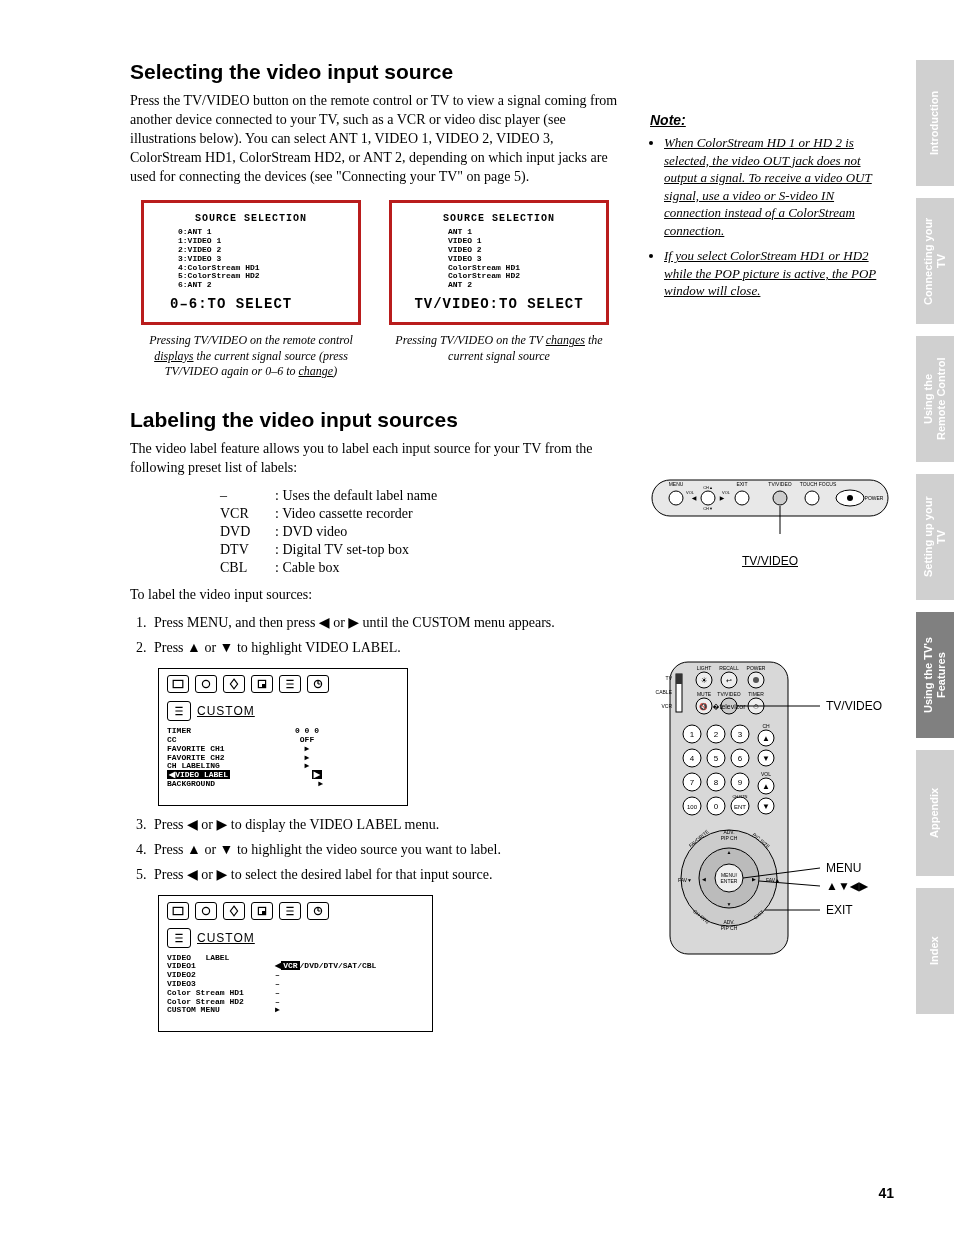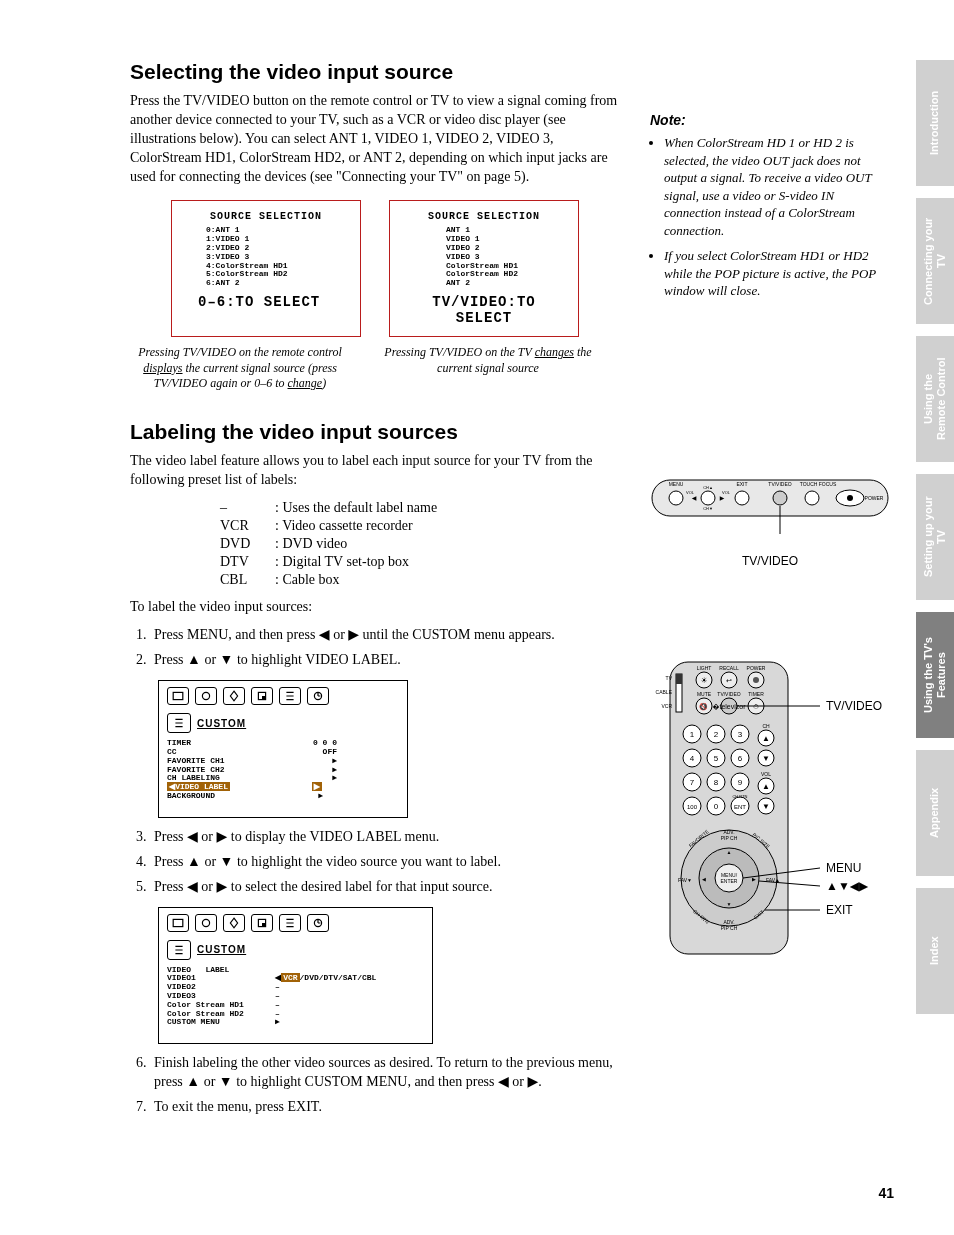--- a/index.html
+++ b/index.html
@@ -47,41 +47,42 @@
     background: #808080;
   }
   .main-col {
     width: 490px;
     float: left;
   }
   .right-col {
     width: 240px;
     float: left;
     margin-left: 30px;
+    text-decoration: underline;
   }
   h2 {
     font-family: Arial, Helvetica, sans-serif;
     font-weight: bold;
     font-size: 21px;
     margin: 0 0 8px 0;
   }
   p.body {
     margin: 0 0 10px 0;
     line-height: 1.35;
   }
   .osd-row {
     display: flex;
     gap: 28px;
     margin: 14px 0 8px 0;
     justify-content: center;
   }
   .osd {
-    border: 1px solid #b91c1c;
+    border: 3px solid #b91c1c;
     padding: 10px 16px 10px 16px;
-    width: 190px;
+    width: 220px;
     box-sizing: border-box;
   }
   .osd-title {
     font-family: 'Courier New', monospace;
     font-size: 10px;
     letter-spacing: 1px;
     font-weight: bold;
     margin-bottom: 4px;
     text-align: center;
   }
@@ -97,20 +98,21 @@
     font-family: 'Courier New', monospace;
     font-size: 14px;
     font-weight: bold;
     letter-spacing: 1px;
     margin-left: 10px;
   }
   .osd-foot.center { text-align:center; margin-left:0;}
   .caption-row {
     display: flex;
     gap: 28px;
+    justify-content: center;
     margin-bottom: 28px;
   }
   .caption {
     font-style: italic;
     font-size: 12px;
     width: 220px;
     text-align: center;
     line-height: 1.3;
   }
   .caption .u { text-decoration: underline; }
@@ -148,36 +150,36 @@
     border: 1.5px solid #000;
     border-radius: 3px;
     display: inline-flex;
     align-items: center;
     justify-content: center;
     font-size: 10px;
   }
   .menu-icons span svg { width:14px; height:12px; }
   .custom-row {
     display:flex; align-items:center; gap:6px;
-    font-family: Arial, sans-serif; font-size:10px; font-weight:bold;
+    font-family: Arial, sans-serif; font-size:12px; font-weight:normal;
     margin: 2px 0 6px 0;
   }
   .custom-row .cicon {
     width: 22px; height: 18px; border:1.5px solid #000; border-radius:3px;
     display:inline-flex; align-items:center; justify-content:center;
   }
   .custom-row .clabel { text-decoration: underline; letter-spacing:1px;}
   .menu-list {
     font-family: 'Courier New', monospace;
     font-size: 8px;
     font-weight: bold;
     line-height: 1.1;
     white-space: pre;
   }
-  .menu-list .hl { background:#a16207; color:#fff; padding:0 2px;}
+  .menu-list .hl { background:#000000; color:#fff; padding:0 2px;}
   .tri { font-family: Arial, sans-serif; }
   .note-block {
     margin-top: 52px;
   }
   .note-title {
     font-family: Arial, sans-serif;
     font-style: italic;
     font-weight: bold;
     font-size: 14px;
     margin-bottom: 6px;
@@ -335,21 +337,21 @@
             <svg viewBox="0 0 10 10" width="14" height="12">
               <path d="M2 2 h6 M2 5 h6 M2 8 h6" stroke="#000"></path>
             </svg>
           </span>
         <span class="clabel">CUSTOM</span>
       </div>
       <div class="menu-list"><span style="display:inline-block;width:110px;vertical-align:top;">TIMER
 CC
 FAVORITE CH1
 FAVORITE CH2
-CH LABELING</span><span style="display:inline-block;text-align:right;width:60px;vertical-align:top;font-family:Liberation Mono, monospace;">0 0 0
+CH LABELING</span><span style="display:inline-block;text-align:center;width:60px;vertical-align:top;font-family:Liberation Mono, monospace;">0 0 0
 OFF
 ▶
 ▶
 ▶</span>
 <span class="hl"><span class="tri">◀</span><span>VIDEO LABEL</span></span><span style="display:inline-block;width:92px;text-align:right;"><span class="hl tri">▶</span></span>
 <span>BACKGROUND</span><span style="display:inline-block;width:108px;text-align:right;">▶</span></div>
     </div>
 
     <ol class="steps" start="3">
       <li>Press ◀ or ▶ to display the VIDEO LABEL menu.</li>
@@ -407,24 +409,20 @@
 Color Stream HD1
 Color Stream HD2
 CUSTOM MENU</span><span style="display:inline-block;vertical-align:top;"><span class="tri">◀</span><span class="hl">VCR</span><span>/DVD/DTV/SAT/CBL</span>
 <span>–
 –
 –
 –
 ▶</span></span></div>
     </div>
 
-    <ol class="steps" start="6">
-      <li>Finish labeling the other video sources as desired. To return to the previous menu, press ▲ or ▼ to highlight CUSTOM MENU, and then press ◀ or ▶.</li>
-      <li>To exit the menu, press EXIT.</li>
-    </ol>
 
   </div>
 
   <div class="right-col">
 
     <div class="note-block">
       <div class="note-title">Note:</div>
       <ul>
         <li>When ColorStream HD 1 or HD 2 is selected, the video OUT jack does not output a signal. To receive a video OUT signal, use a video or S-video IN connection instead of a ColorStream connection.</li>
         <li>If you select ColorStream HD1 or HD2 while the POP picture is active, the POP window will close.</li>

